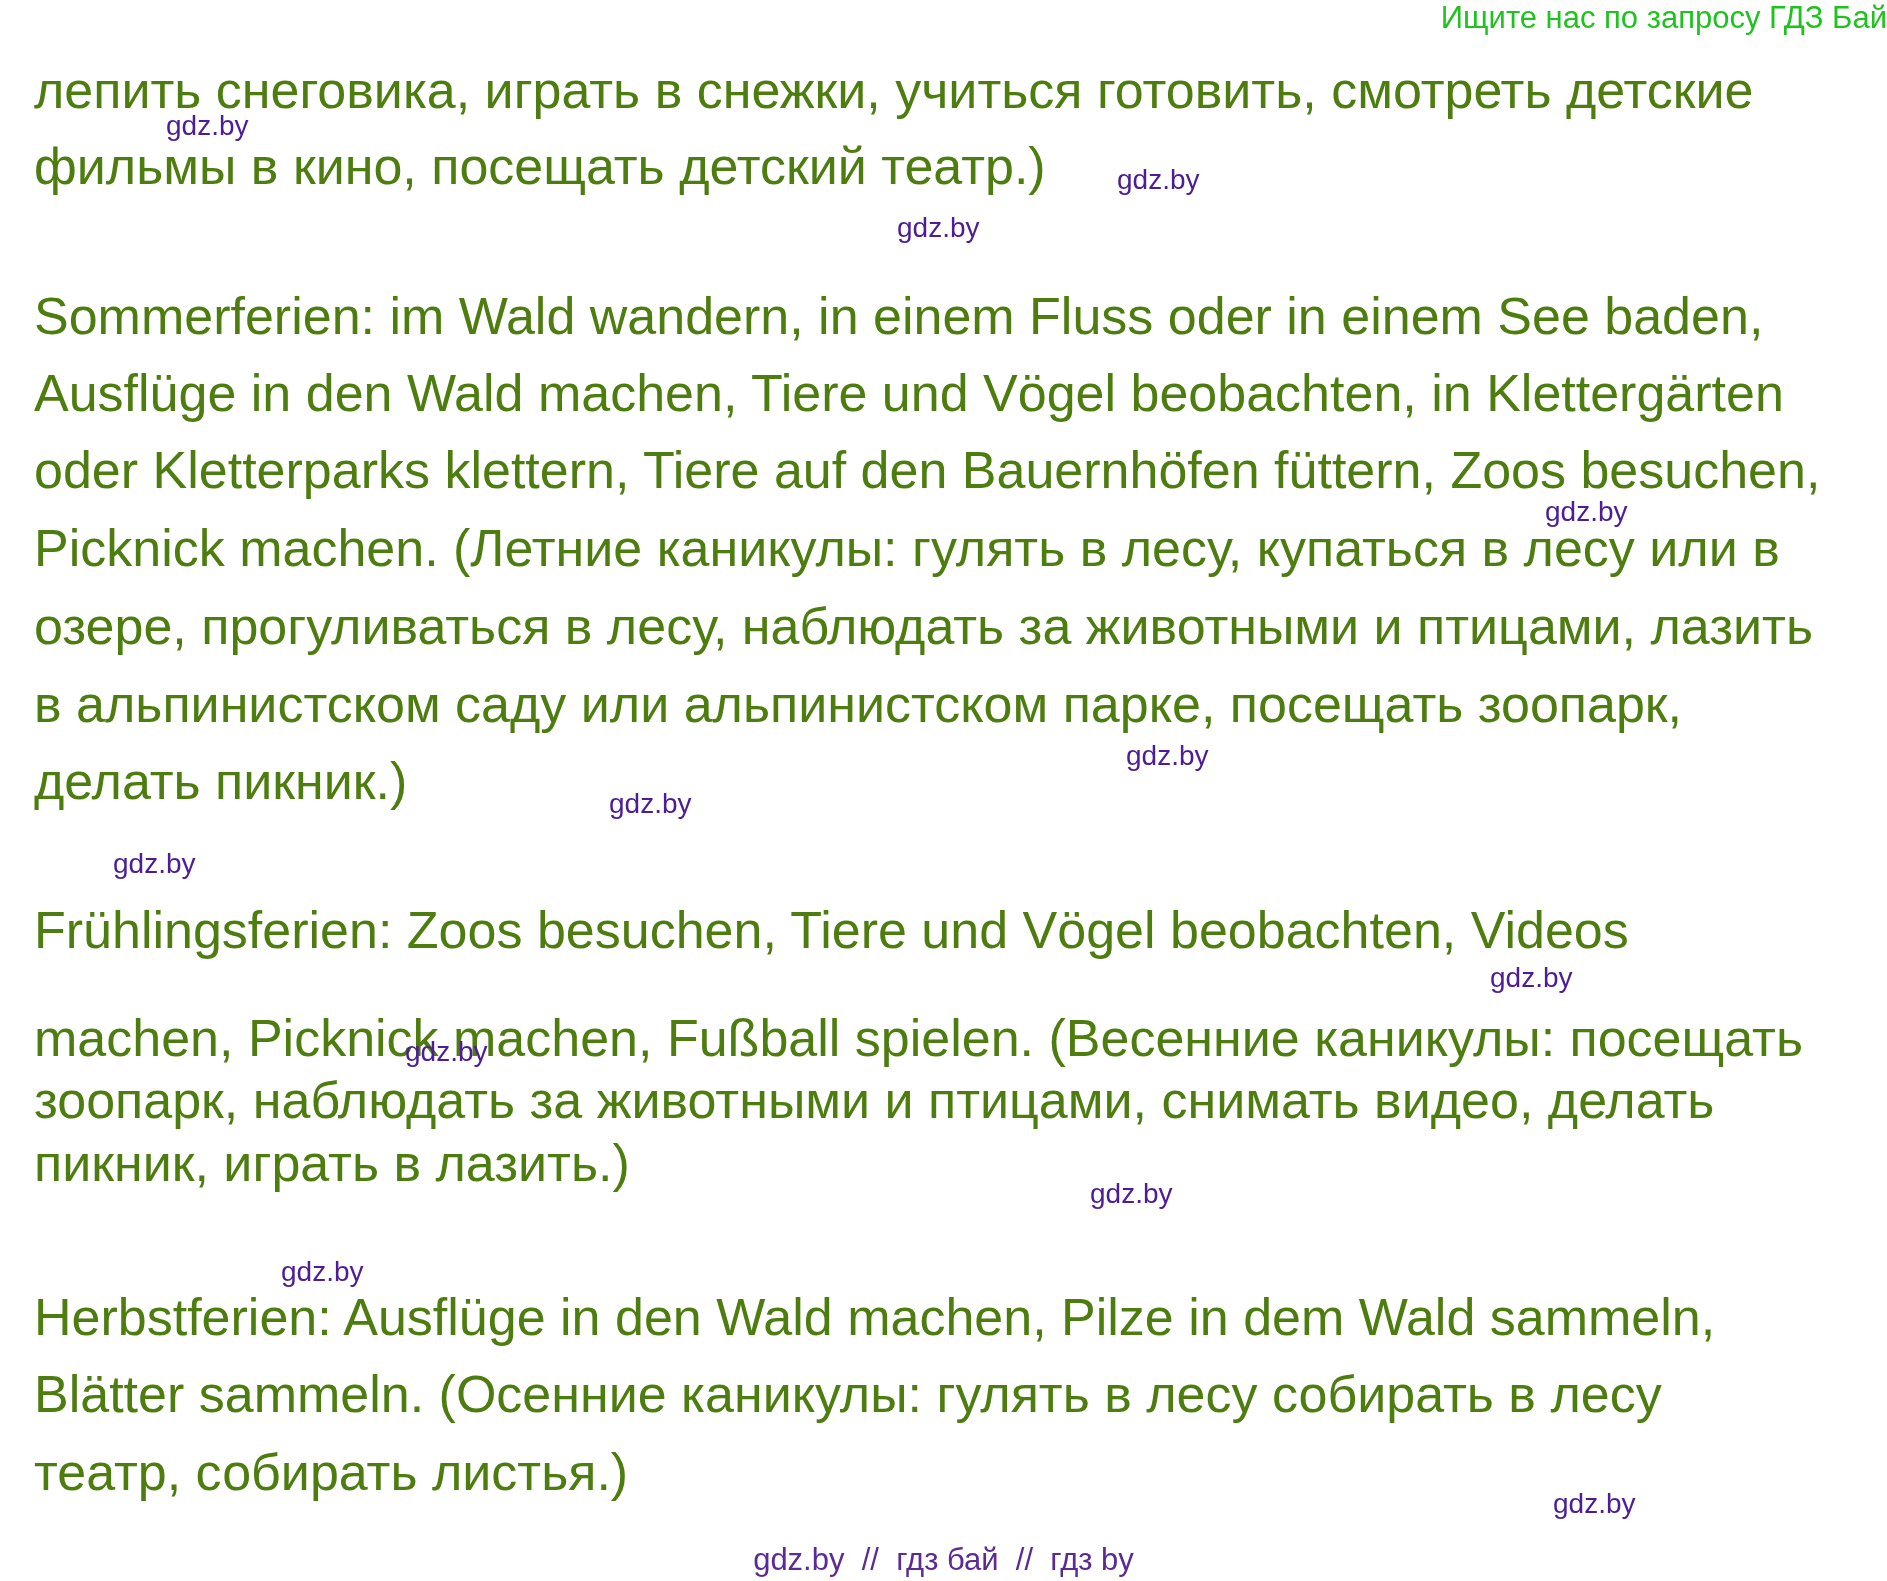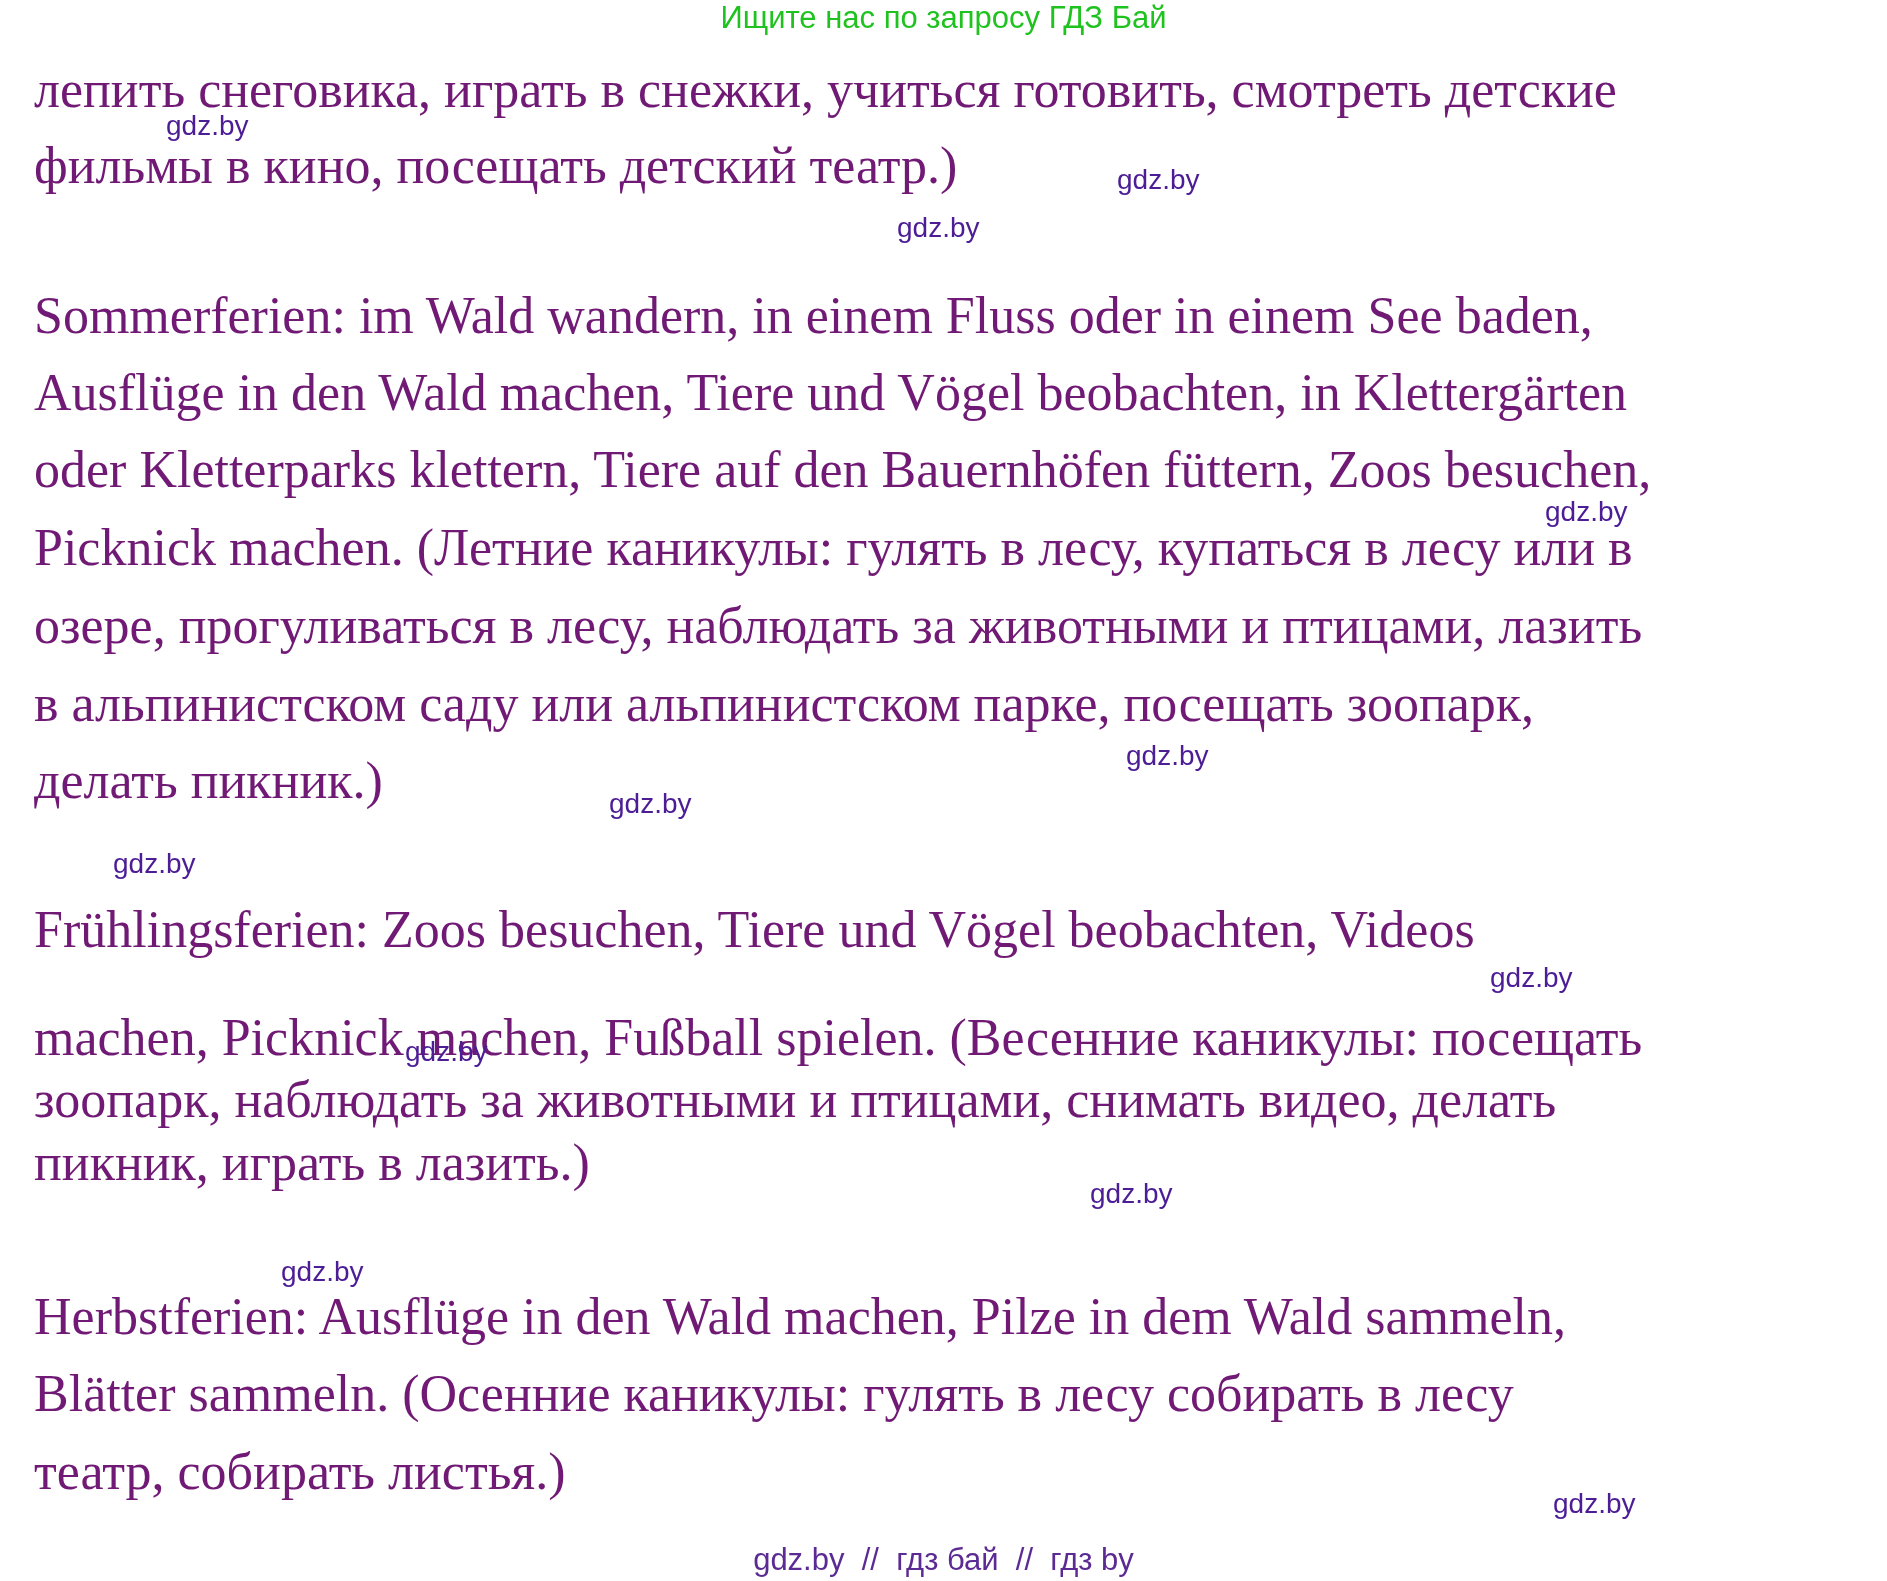--- a/index.html
+++ b/index.html
@@ -1,20 +1,20 @@
 <!DOCTYPE html>
 <html><head>
 <meta charset="utf-8">
 <style>
   html, body { margin:0; padding:0; background:#ffffff; }
   body { width:1887px; height:1581px; position:relative; overflow:hidden; }
-  .hdr { position:absolute; top:0; left:0; width:1887px; text-align:center;
+  .hdr { position:absolute; top:0; left:0; width:1887px; text-align:right;
          font-family:"Liberation Sans", sans-serif; font-size:31px; line-height:36px; color:#1fc21f; }
   .line { position:absolute; left:34px; white-space:nowrap;
-          font-family:Liberation Serif, serif; font-size:52px; line-height:60px; color:#701a75; }
+          font-family:Liberation Sans, sans-serif; font-size:52px; line-height:60px; color:#4d7c0f; }
   .wm { position:absolute; white-space:nowrap; font-family:"Liberation Sans", sans-serif;
         font-size:28px; line-height:32px; color:#4c1d95; }
   .ftr { position:absolute; top:1542px; left:0; width:1887px; text-align:center;
          font-family:"Liberation Sans", sans-serif; font-size:31px; line-height:36px; color:#5b2b93; }
 </style>
 </head>
 <body>
 
 <div class="hdr">Ищите нас по запросу ГДЗ Бай</div>
 

